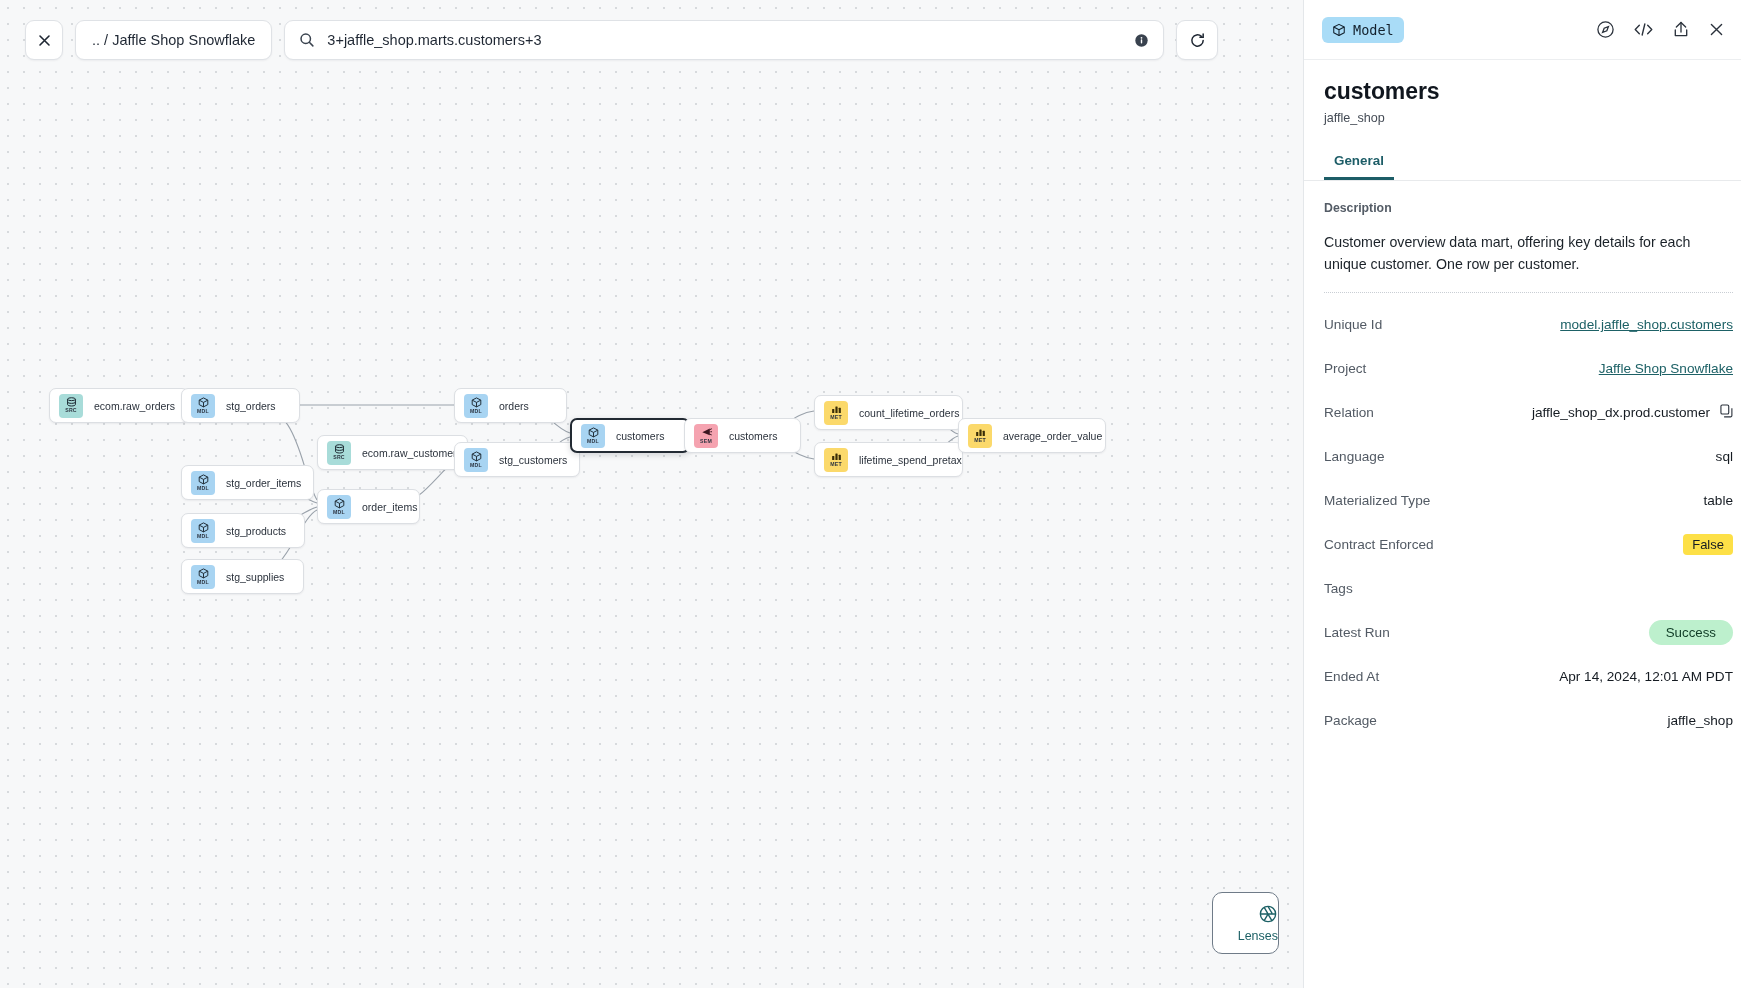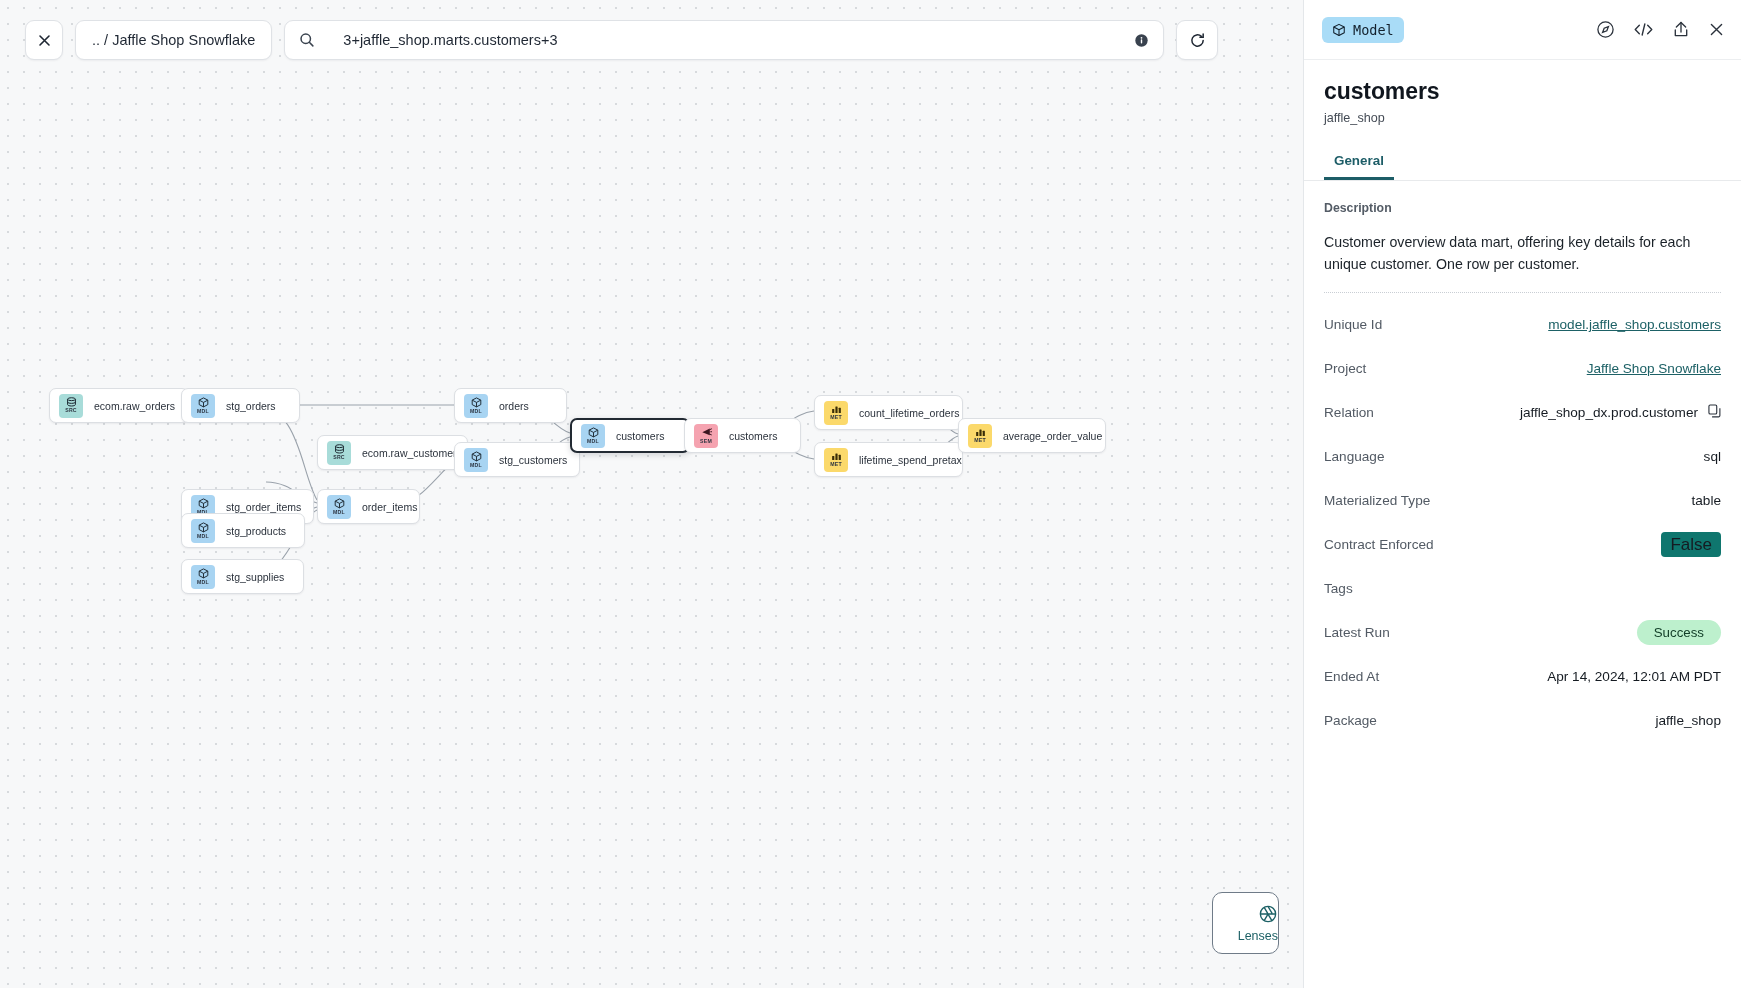--- a/index.html
+++ b/index.html
@@ -32,21 +32,21 @@
     height: 40px; display: flex; align-items: center; justify-content: center;
     box-shadow: 0 1px 2px rgba(16,24,40,.05);
     cursor: pointer;
   }
   .tb-close { width: 38px; }
   .tb-breadcrumb {
     padding: 0 16px; font-size: 14.5px; color: #1f2733; white-space: nowrap;
   }
   .tb-search {
     width: 880px; height: 40px; padding: 0 14px;
-    display: flex; align-items: center; gap: 28px;
+    display: flex; align-items: center; gap: 12px;
     background:#fff; border:1px solid #dfe2e6; border-radius:9px;
     box-shadow: 0 1px 2px rgba(16,24,40,.05);
   }
   .tb-search .q { flex: 1; font-size: 14.5px; color: #1f2733; }
   .tb-refresh { width: 42px; }
   .icon-svg { display:block; }
 
   
   .graph { position:absolute; inset:0; }
   .edges { position:absolute; inset:0; pointer-events:none; }
@@ -108,37 +108,37 @@
   .panel-title-wrap { padding: 18px 20px 0 20px; }
   .panel-title { font-size: 23px; font-weight: 700; color:#10161e; letter-spacing:-.1px; }
   .panel-sub { font-size: 12.6px; color:#444b55; margin-top: 6px; }
 
   .tabs { margin-top: 20px; padding: 0 20px; border-bottom:1px solid #e8eaec; display:flex; }
   .tab {
     font-size: 13.4px; color:#1d5d67; padding: 8px 10px 9px 10px;
     border-bottom: 3px solid #1d5d67; cursor:pointer; font-weight:600;
   }
 
-  .panel-body { padding: 20px 20px 0 20px; overflow:hidden; }
+  .panel-body { padding: 20px 8px 0 20px; overflow:hidden; }
   .sec-label { font-size: 12.3px; font-weight:700; color:#545c66; }
   .desc {
     margin-top: 16px; font-size: 14.2px; line-height: 1.58; color:#1b2229;
     padding-bottom: 16px; border-bottom: 1px dotted #c9ced4;
   }
 
   .prop {
     display:flex; align-items:center; justify-content:space-between;
     min-height: 32px; margin-top: 12px; gap: 24px;
   }
   .prop:first-child { margin-top: 16px; }
   .pk { font-size: 13.6px; color:#525a64; white-space:nowrap; }
   .pv { font-size: 13.6px; color:#151b22; text-align:right; }
   .pv.link { color:#1d6166; text-decoration: underline; cursor:pointer; }
   .pv.withcopy { display:flex; align-items:center; gap:10px; }
-  .pill-grey { background:#0f766e; border-radius:4px; padding:3px 9px; font-size:17px; color:#151b22; }
+  .pill-grey { background:#fde047; border-radius:4px; padding:3px 9px; font-size:13px; color:#151b22; }
   .pill-green { background:#bdf0cd; border-radius:999px; padding:5px 17px; font-size:13.3px; color:#14402a; }
 </style>
 </head>
 <body>
 
 <div id="app">
 
   <div class="canvas-area">
 
     <div class="toolbar">
@@ -216,21 +216,21 @@
         <div class="node" style="left: 181px; top: 388px; width: 119px;">
           <span class="badge mdl">
             <svg width="11" height="11" viewBox="0 0 12 12" fill="none" stroke="#1d2a33" stroke-width="1.05" stroke-linejoin="round">
               <path d="M6 1 L10.7 3.4 L10.7 8.3 L6 10.8 L1.3 8.3 L1.3 3.4 Z"></path>
               <path d="M1.3 3.4 L6 5.9 L10.7 3.4 M6 5.9 L6 10.8"></path>
             </svg>
             <span class="bt">MDL</span>
           </span>
           <span class="nlabel">stg_orders</span>
         </div>
-        <div class="node" style="left: 181px; top: 465px; width: 133px; margin-top: 24px;">
+        <div class="node" style="left: 181px; top: 465px; width: 133px;">
           <span class="badge mdl">
             <svg width="11" height="11" viewBox="0 0 12 12" fill="none" stroke="#1d2a33" stroke-width="1.05" stroke-linejoin="round">
               <path d="M6 1 L10.7 3.4 L10.7 8.3 L6 10.8 L1.3 8.3 L1.3 3.4 Z"></path>
               <path d="M1.3 3.4 L6 5.9 L10.7 3.4 M6 5.9 L6 10.8"></path>
             </svg>
             <span class="bt">MDL</span>
           </span>
           <span class="nlabel">stg_order_items</span>
         </div>
         <div class="node" style="left: 181px; top: 513px; width: 124px;">

